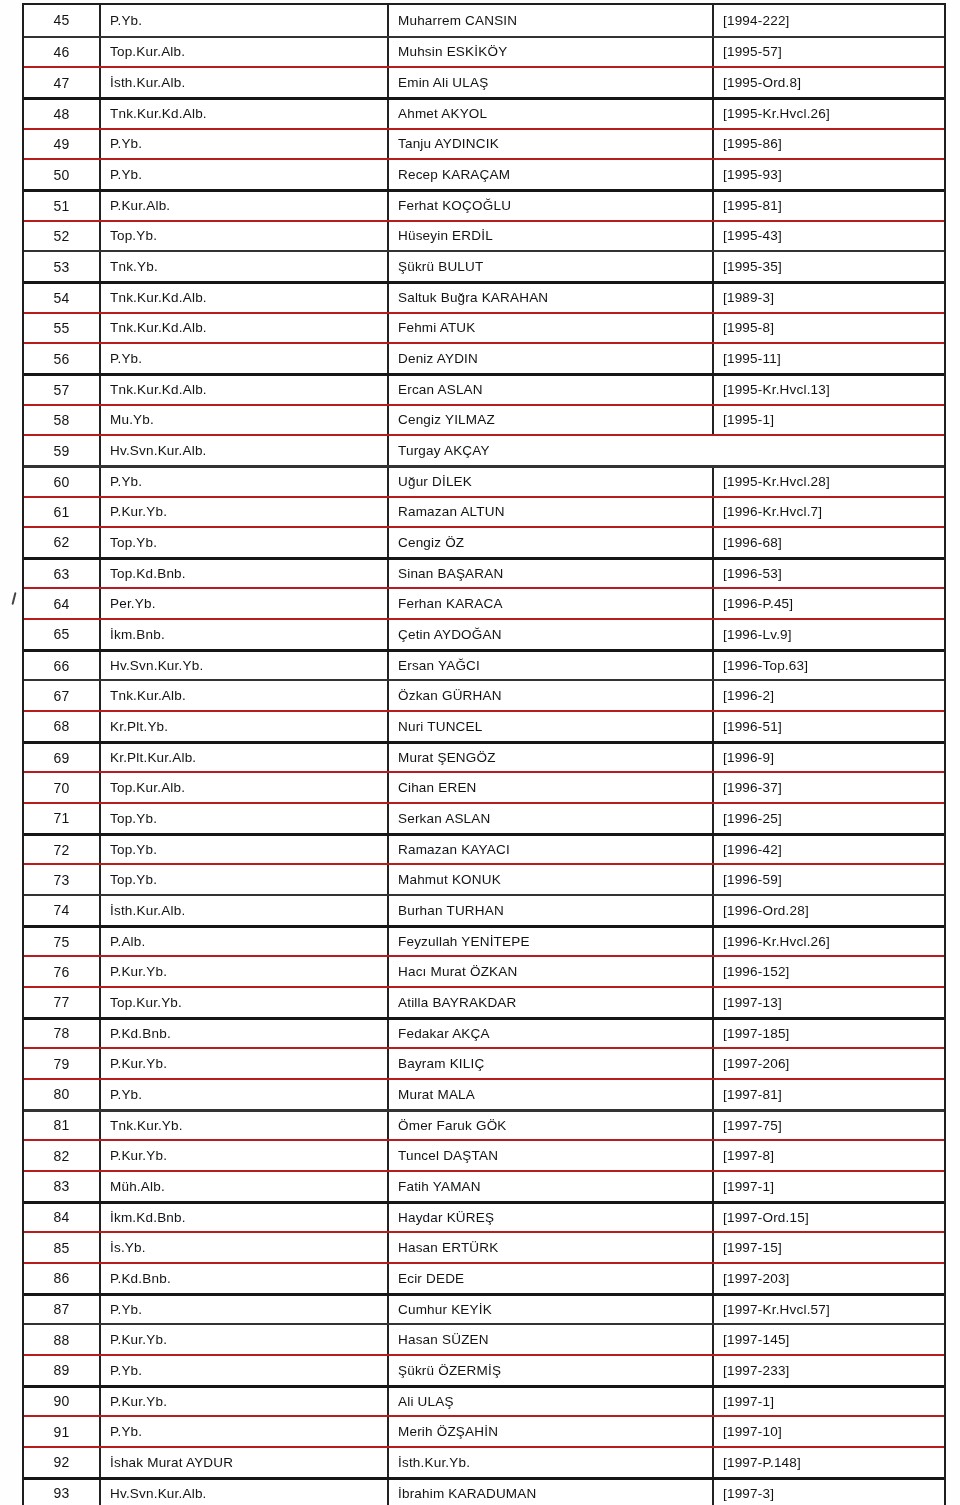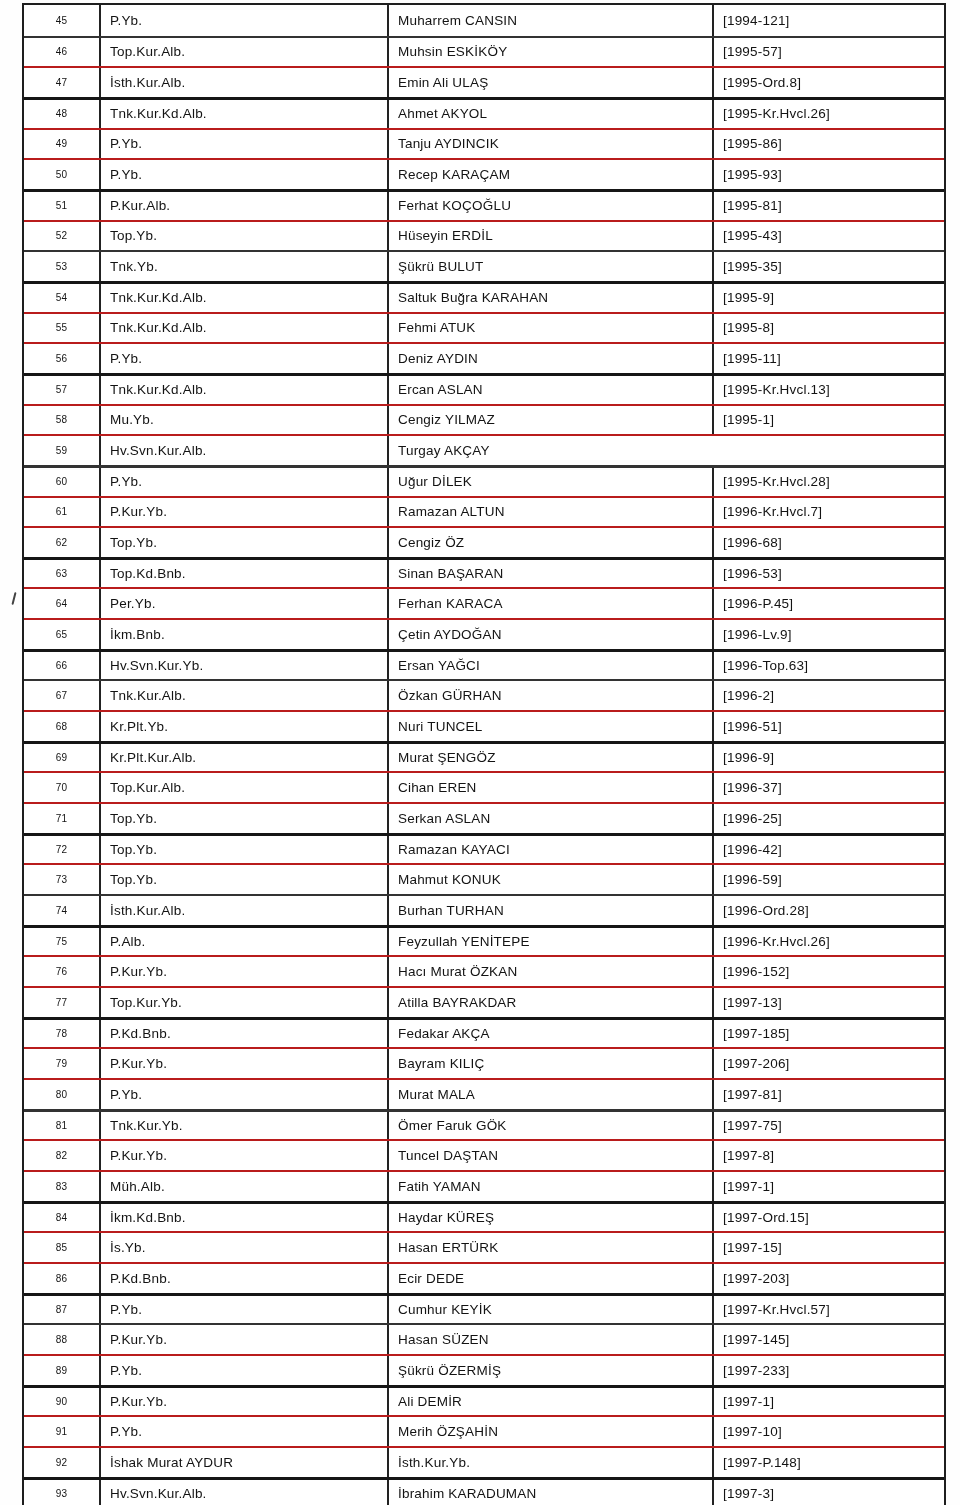--- a/index.html
+++ b/index.html
@@ -47,21 +47,21 @@
     letter-spacing: 0.2px;
     color: #131313;
     box-sizing: border-box;
     white-space: nowrap;
     overflow: hidden;
   }
   .cell.c-no {
     border-left: none;
     justify-content: center;
     padding: 0;
-    font-size: 10px;
+    font-size: 14px;
   }
   .artifact {
     position: absolute;
     left: 13px;
     top: 592px;
     width: 2px;
     height: 13px;
     background: #444;
     transform: rotate(14deg);
     border-radius: 1px;
@@ -70,21 +70,21 @@
 </head>
 <body>
 
 <div class="page">
   <div class="artifact"></div>
   <div class="roster-table">
   <div class="row">
     <div class="cell c-no">45</div>
     <div class="cell c-rank">P.Yb.</div>
     <div class="cell c-name">Muharrem CANSIN</div>
-    <div class="cell c-code">[1994-121]</div>
+    <div class="cell c-code">[1994-222]</div>
   </div>
 
   <div class="row">
     <div class="cell c-no">46</div>
     <div class="cell c-rank">Top.Kur.Alb.</div>
     <div class="cell c-name">Muhsin ESKİKÖY</div>
     <div class="cell c-code">[1995-57]</div>
   </div>
 
   <div class="row">
@@ -133,21 +133,21 @@
     <div class="cell c-no">53</div>
     <div class="cell c-rank">Tnk.Yb.</div>
     <div class="cell c-name">Şükrü BULUT</div>
     <div class="cell c-code">[1995-35]</div>
   </div>
 
   <div class="row">
     <div class="cell c-no">54</div>
     <div class="cell c-rank">Tnk.Kur.Kd.Alb.</div>
     <div class="cell c-name">Saltuk Buğra KARAHAN</div>
-    <div class="cell c-code">[1995-9]</div>
+    <div class="cell c-code">[1989-3]</div>
   </div>
 
   <div class="row">
     <div class="cell c-no">55</div>
     <div class="cell c-rank">Tnk.Kur.Kd.Alb.</div>
     <div class="cell c-name">Fehmi ATUK</div>
     <div class="cell c-code">[1995-8]</div>
   </div>
 
   <div class="row">
@@ -383,21 +383,21 @@
   <div class="row">
     <div class="cell c-no">89</div>
     <div class="cell c-rank">P.Yb.</div>
     <div class="cell c-name">Şükrü ÖZERMİŞ</div>
     <div class="cell c-code">[1997-233]</div>
   </div>
 
   <div class="row">
     <div class="cell c-no">90</div>
     <div class="cell c-rank">P.Kur.Yb.</div>
-    <div class="cell c-name">Ali DEMİR</div>
+    <div class="cell c-name">Ali ULAŞ</div>
     <div class="cell c-code">[1997-1]</div>
   </div>
 
   <div class="row">
     <div class="cell c-no">91</div>
     <div class="cell c-rank">P.Yb.</div>
     <div class="cell c-name">Merih ÖZŞAHİN</div>
     <div class="cell c-code">[1997-10]</div>
   </div>
 

